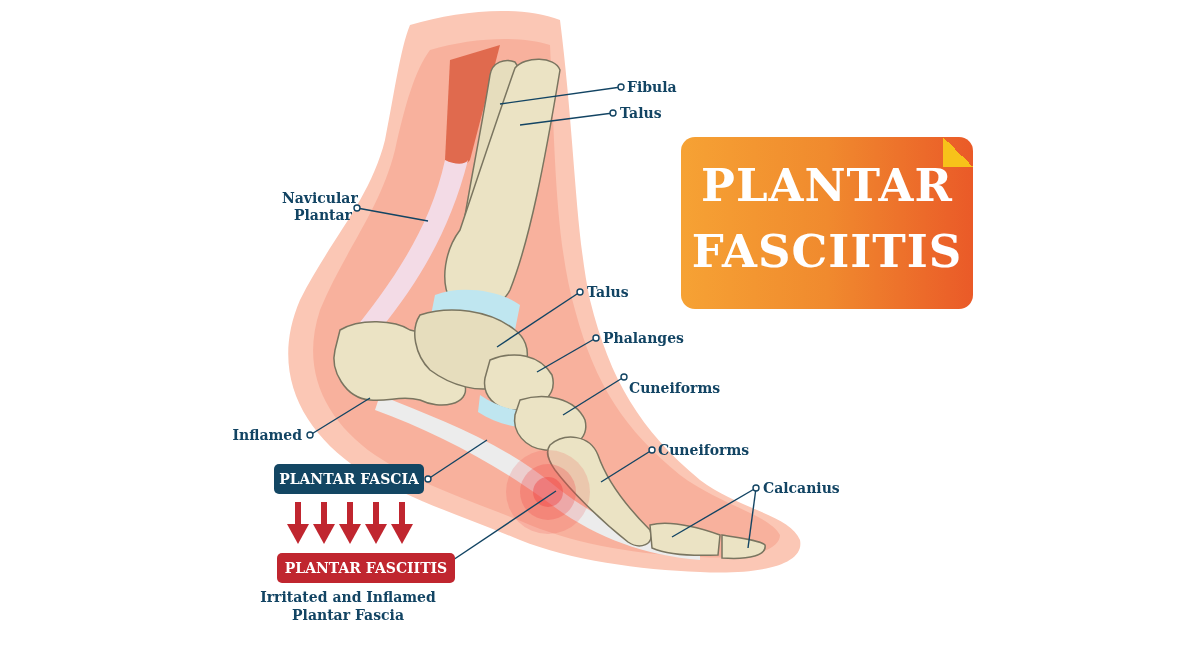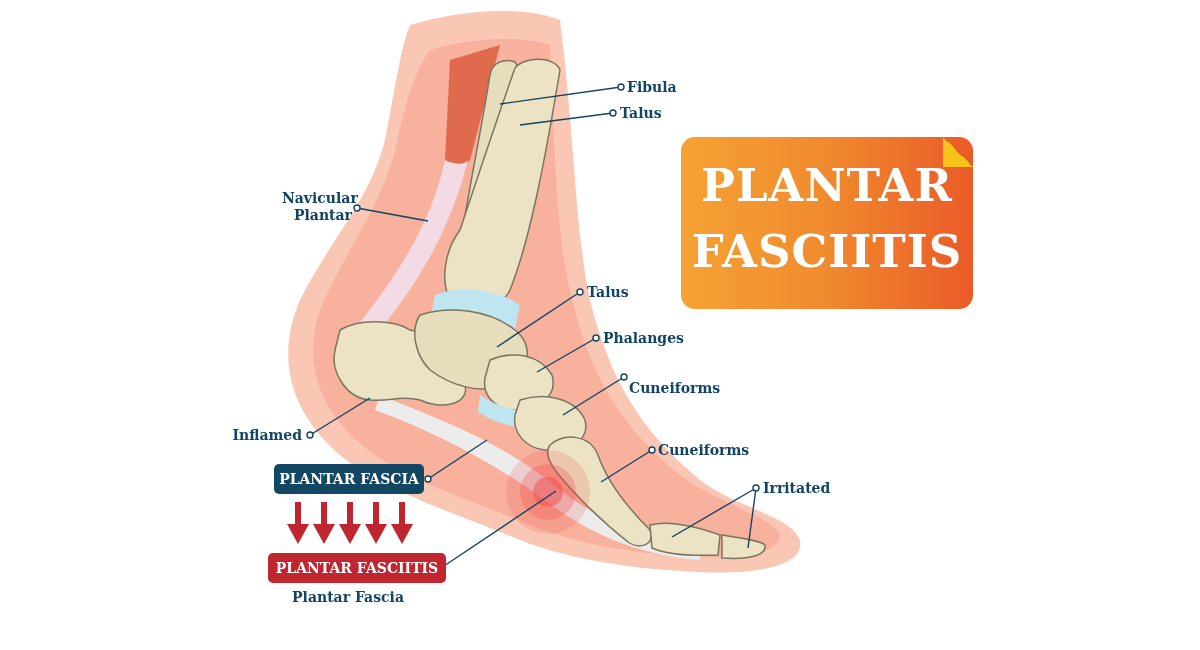--- a/index.html
+++ b/index.html
@@ -12,21 +12,21 @@
   .title-card { position: absolute; left: 681px; top: 137px; width: 292px; height: 172px;
                 border-radius: 14px; background: linear-gradient(90deg, #f6a234 0%, #f08a2e 50%, #ea5a28 100%);
                 overflow: hidden; }
   .title-card .fold2 { position: absolute; right: 0; top: 0; width: 30px; height: 30px;
                        background: linear-gradient(225deg, transparent 50%, #f7c21a 50%); }
   .title-line { position: absolute; left: 0; width: 100%; text-align: center; color: #ffffff;
                 font-family: "DejaVu Serif", serif; font-weight: bold; font-size: 45px; letter-spacing: 1px; }
   .box { position: absolute; color: #ffffff; font-weight: bold; font-family: "DejaVu Serif", serif;
          font-size: 14px; text-align: center; border-radius: 5px; }
   .box.fascia { left: 274px; top: 464px; width: 150px; height: 30px; line-height: 30px; background: #134663; }
-  .box.fasciitis { left: 268px; top: 553px; width: 178px; height: 30px; line-height: 30px; background: #c0262f; }
+  .box.fasciitis { left: 277px; top: 553px; width: 178px; height: 30px; line-height: 30px; background: #c0262f; }
   .caption { position: absolute; left: 248px; top: 588px; width: 200px; text-align: center; color: #124463;
              font-weight: bold; font-size: 14px; line-height: 18px; }
 </style>
 </head>
 <body>
 
 <svg id="illus" width="1200" height="650" viewBox="0 0 1200 650">
 
   <path d="M410,25 C460,10 520,5 560,20 C575,140 575,230 590,300 C610,380 640,430 700,480 C740,510 790,515 800,540 C805,565 760,575 700,572 C640,570 570,560 520,540 C460,515 410,500 360,470 C300,430 270,370 300,300 C330,240 370,200 385,140 C395,90 400,50 410,25 Z" fill="#fbc7b5"></path>
 
@@ -116,25 +116,26 @@
 <div class="label" style="left:620px; top:105px;">Talus</div>
 <div class="label right" style="left:282px; top:190px; width:70px;">
   <div>Navicular</div>
   <div>Plantar</div>
 </div>
 <div class="label" style="left:587px; top:284px;">Talus</div>
 <div class="label" style="left:603px; top:330px;">Phalanges</div>
 <div class="label" style="left:629px; top:380px;">Cuneiforms</div>
 <div class="label right" style="left:206px; top:427px; width:96px;">Inflamed</div>
 <div class="label" style="left:658px; top:442px;">Cuneiforms</div>
-<div class="label" style="left:763px; top:480px;">Irritated</div>
+<div class="label" style="left:763px; top:480px;">Calcanius</div>
 
 <div class="title-card">
   <div class="title-line" style="top:88px;">FASCIITIS</div>
   <div class="title-line" style="top:22px;">PLANTAR</div>
   <div class="fold2"></div>
 </div>
 
 <div class="box fascia">PLANTAR FASCIA</div>
 <div class="box fasciitis">PLANTAR FASCIITIS</div>
 <div class="caption">
+  <div>Irritated and Inflamed</div>
   <div>Plantar Fascia</div>
 </div>
 
 </body></html>

